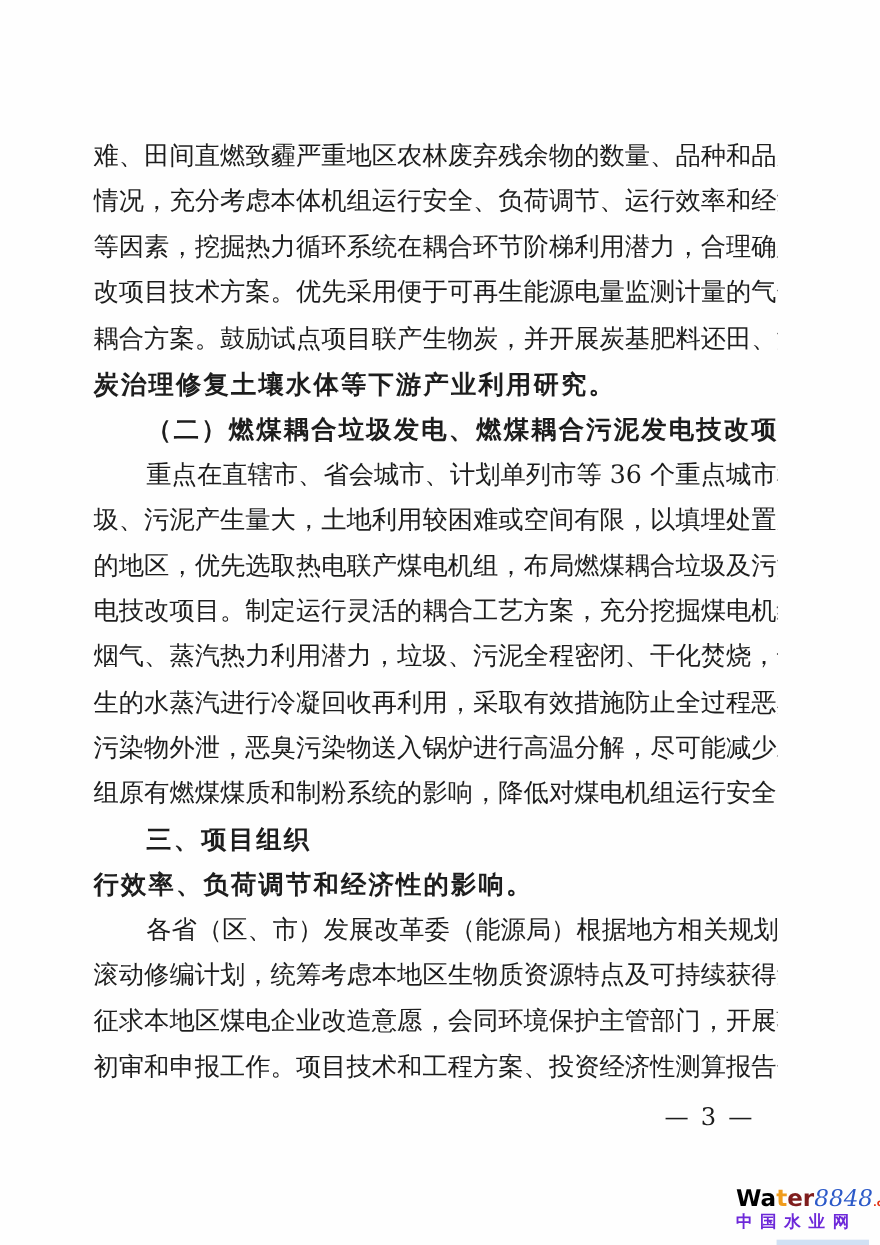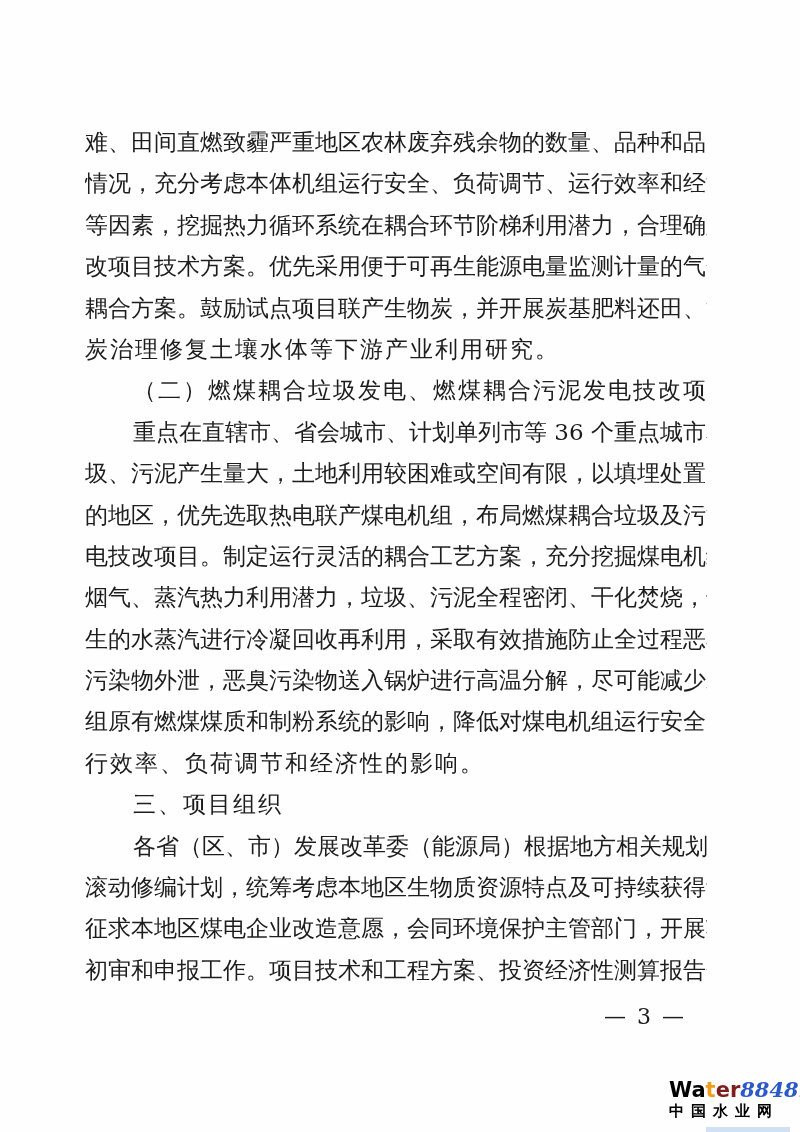--- a/index.html
+++ b/index.html
@@ -27,20 +27,21 @@
     white-space: nowrap;
     text-align: justify;
     text-align-last: justify;
     text-justify: inter-character;
     overflow: hidden;
   }
   .line.noj {
     text-align: left;
     text-align-last: left;
     letter-spacing: 2px;
+    font-weight: bold;
   }
   .line.ind { text-indent: 48px; }
   .page-number {
     position: absolute;
     top: 1004px; left: 604px;
     width: 80px;
     font-size: 22px;
     color: #1d1d1d;
     letter-spacing: 2px;
     text-align: center;
@@ -55,21 +56,21 @@
   }
   .wm-row1 {
     font-family: "DejaVu Sans", sans-serif;
     font-weight: bold;
     font-size: 21px;
     white-space: nowrap;
   }
   .wm-num {
     font-family: "DejaVu Serif", serif;
     font-style: italic;
-    font-weight: bold;
+    font-weight: normal;
     font-size: 21px;
   }
   .wm-tld {
     font-family: "DejaVu Sans", sans-serif;
     font-weight: bold;
     font-size: 9px;
     vertical-align: baseline;
   }
   .wm-row2 {
     margin-top: 3px;
@@ -101,32 +102,32 @@
     <div class="line noj">炭治理修复土壤水体等下游产业利用研究。</div>
     <div class="line noj ind">（二）燃煤耦合垃圾发电、燃煤耦合污泥发电技改项目</div>
     <div class="line ind">重点在直辖市、省会城市、计划单列市等 36 个重点城市和垃</div>
     <div class="line">圾、污泥产生量大，土地利用较困难或空间有限，以填埋处置为主</div>
     <div class="line">的地区，优先选取热电联产煤电机组，布局燃煤耦合垃圾及污泥发</div>
     <div class="line">电技改项目。制定运行灵活的耦合工艺方案，充分挖掘煤电机组</div>
     <div class="line">烟气、蒸汽热力利用潜力，垃圾、污泥全程密闭、干化焚烧，干化产</div>
     <div class="line">生的水蒸汽进行冷凝回收再利用，采取有效措施防止全过程恶臭</div>
     <div class="line">污染物外泄，恶臭污染物送入锅炉进行高温分解，尽可能减少对机</div>
     <div class="line">组原有燃煤煤质和制粉系统的影响，降低对煤电机组运行安全、运</div>
+    <div class="line noj ind">三、项目组织</div>
     <div class="line noj">行效率、负荷调节和经济性的影响。</div>
-    <div class="line noj ind">三、项目组织</div>
     <div class="line ind">各省（区、市）发展改革委（能源局）根据地方相关规划及规划</div>
     <div class="line">滚动修编计划，统筹考虑本地区生物质资源特点及可持续获得量，</div>
     <div class="line">征求本地区煤电企业改造意愿，会同环境保护主管部门，开展项目</div>
     <div class="line">初审和申报工作。项目技术和工程方案、投资经济性测算报告分</div>
   </div>
 
   <div class="page-number">— 3 —</div>
 
   <div class="watermark">
     <div class="wm-row1">
       <span id="wm-wa" style="color: #000000;">Wa</span><span id="wm-t" style="color: rgb(240, 156, 29);">t</span><span id="wm-er" style="color: #7f1d1d;">er</span><span id="wm-num" class="wm-num" style="color: rgb(43, 89, 200);">8848</span><span id="wm-tld" class="wm-tld" style="color: rgb(229, 53, 23);">.com</span>
     </div>
-    <div class="wm-row2" id="wm-sub" style="color: #000000;">中国水业网</div>
+    <div class="wm-row2" id="wm-sub" style="color: #6d28d9;">中国水业网</div>
   </div>
 
   <div class="wm-sliver"></div>
 
 </div>
 
 </body></html>

